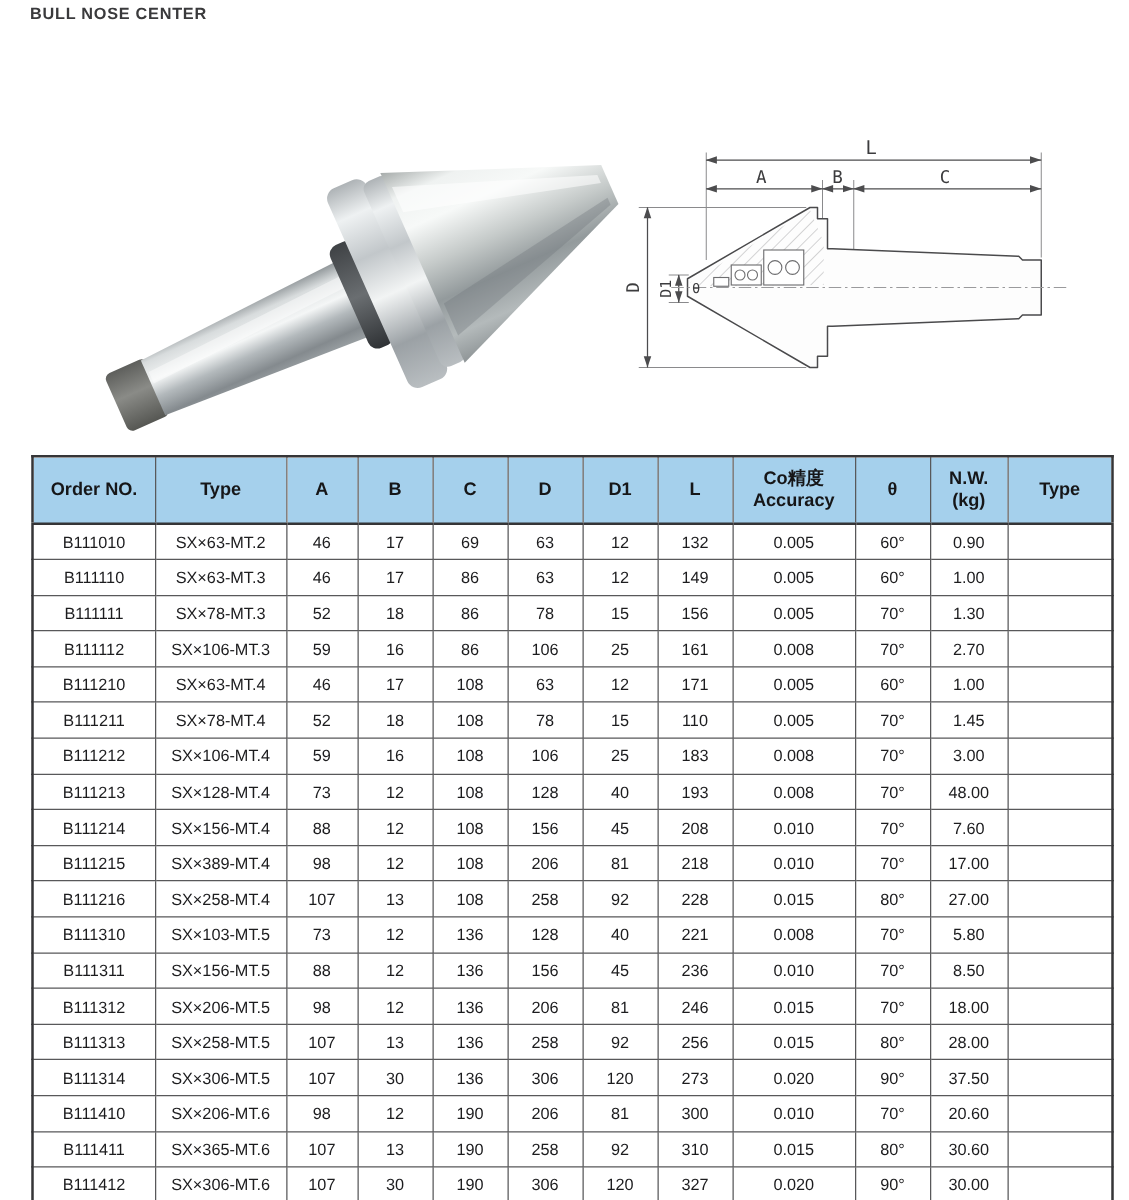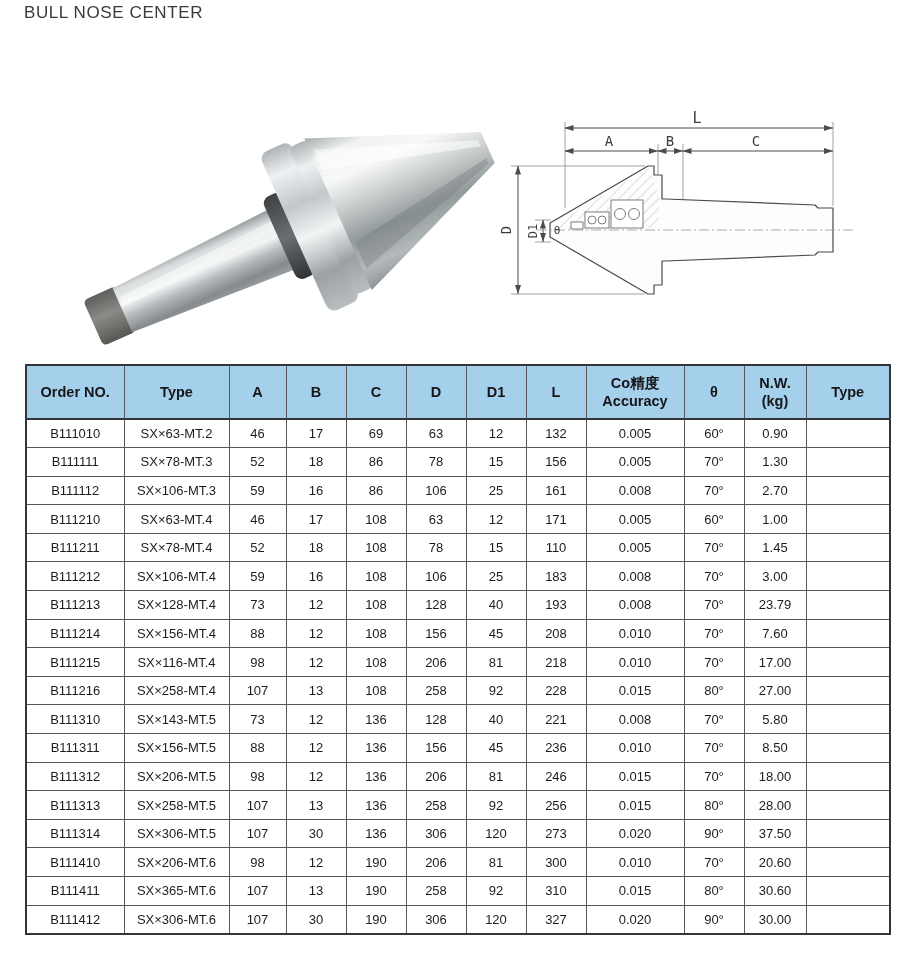--- a/index.html
+++ b/index.html
@@ -4,21 +4,21 @@
 <style>
   * { margin:0; padding:0; box-sizing:border-box; }
   html,body { background:#ffffff; }
   body { font-family:"Liberation Sans", sans-serif; color:#1c1c1e; }
   .page {
     position:relative; width:903px; height:960px; background:#fff;
     overflow:hidden; margin:0 auto;
   }
   .page-title {
     position:absolute; left:24px; top:3px;
-    font-size:17px; letter-spacing:0.6px; color:#3a3a3c; font-weight:400;
+    font-size:13px; letter-spacing:0.6px; color:#3a3a3c; font-weight:700;
   }
   .photo-wrap { position:absolute; left:28px; top:36px; width:472px; height:312px; }
   .diagram-wrap { position:absolute; left:493px; top:96px; width:400px; height:218px; }
 
   table.spec {
     position:absolute; left:25px; top:364px; width:864px;
     border-collapse:collapse; table-layout:fixed;
     border:2px solid #353537;
     padding-left:32px;
   }
@@ -203,20 +203,34 @@
       <td>69</td>
       <td>63</td>
       <td>12</td>
       <td>132</td>
       <td>0.005</td>
       <td>60°</td>
       <td>0.90</td>
       <td></td>
     </tr>
         <tr>
+      <td>B111110</td>
+      <td>SX×63-MT.3</td>
+      <td>46</td>
+      <td>17</td>
+      <td>86</td>
+      <td>63</td>
+      <td>12</td>
+      <td>149</td>
+      <td>0.005</td>
+      <td>60°</td>
+      <td>1.00</td>
+      <td></td>
+    </tr>
+        <tr>
       <td>B111111</td>
       <td>SX×78-MT.3</td>
       <td>52</td>
       <td>18</td>
       <td>86</td>
       <td>78</td>
       <td>15</td>
       <td>156</td>
       <td>0.005</td>
       <td>70°</td>
@@ -283,40 +297,40 @@
       <td>B111213</td>
       <td>SX×128-MT.4</td>
       <td>73</td>
       <td>12</td>
       <td>108</td>
       <td>128</td>
       <td>40</td>
       <td>193</td>
       <td>0.008</td>
       <td>70°</td>
-      <td>23.79</td>
+      <td>48.00</td>
       <td></td>
     </tr>
         <tr>
       <td>B111214</td>
       <td>SX×156-MT.4</td>
       <td>88</td>
       <td>12</td>
       <td>108</td>
       <td>156</td>
       <td>45</td>
       <td>208</td>
       <td>0.010</td>
       <td>70°</td>
       <td>7.60</td>
       <td></td>
     </tr>
         <tr>
       <td>B111215</td>
-      <td>SX×116-MT.4</td>
+      <td>SX×389-MT.4</td>
       <td>98</td>
       <td>12</td>
       <td>108</td>
       <td>206</td>
       <td>81</td>
       <td>218</td>
       <td>0.010</td>
       <td>70°</td>
       <td>17.00</td>
       <td></td>
@@ -330,21 +344,21 @@
       <td>258</td>
       <td>92</td>
       <td>228</td>
       <td>0.015</td>
       <td>80°</td>
       <td>27.00</td>
       <td></td>
     </tr>
         <tr>
       <td>B111310</td>
-      <td>SX×143-MT.5</td>
+      <td>SX×103-MT.5</td>
       <td>73</td>
       <td>12</td>
       <td>136</td>
       <td>128</td>
       <td>40</td>
       <td>221</td>
       <td>0.008</td>
       <td>70°</td>
       <td>5.80</td>
       <td></td>

